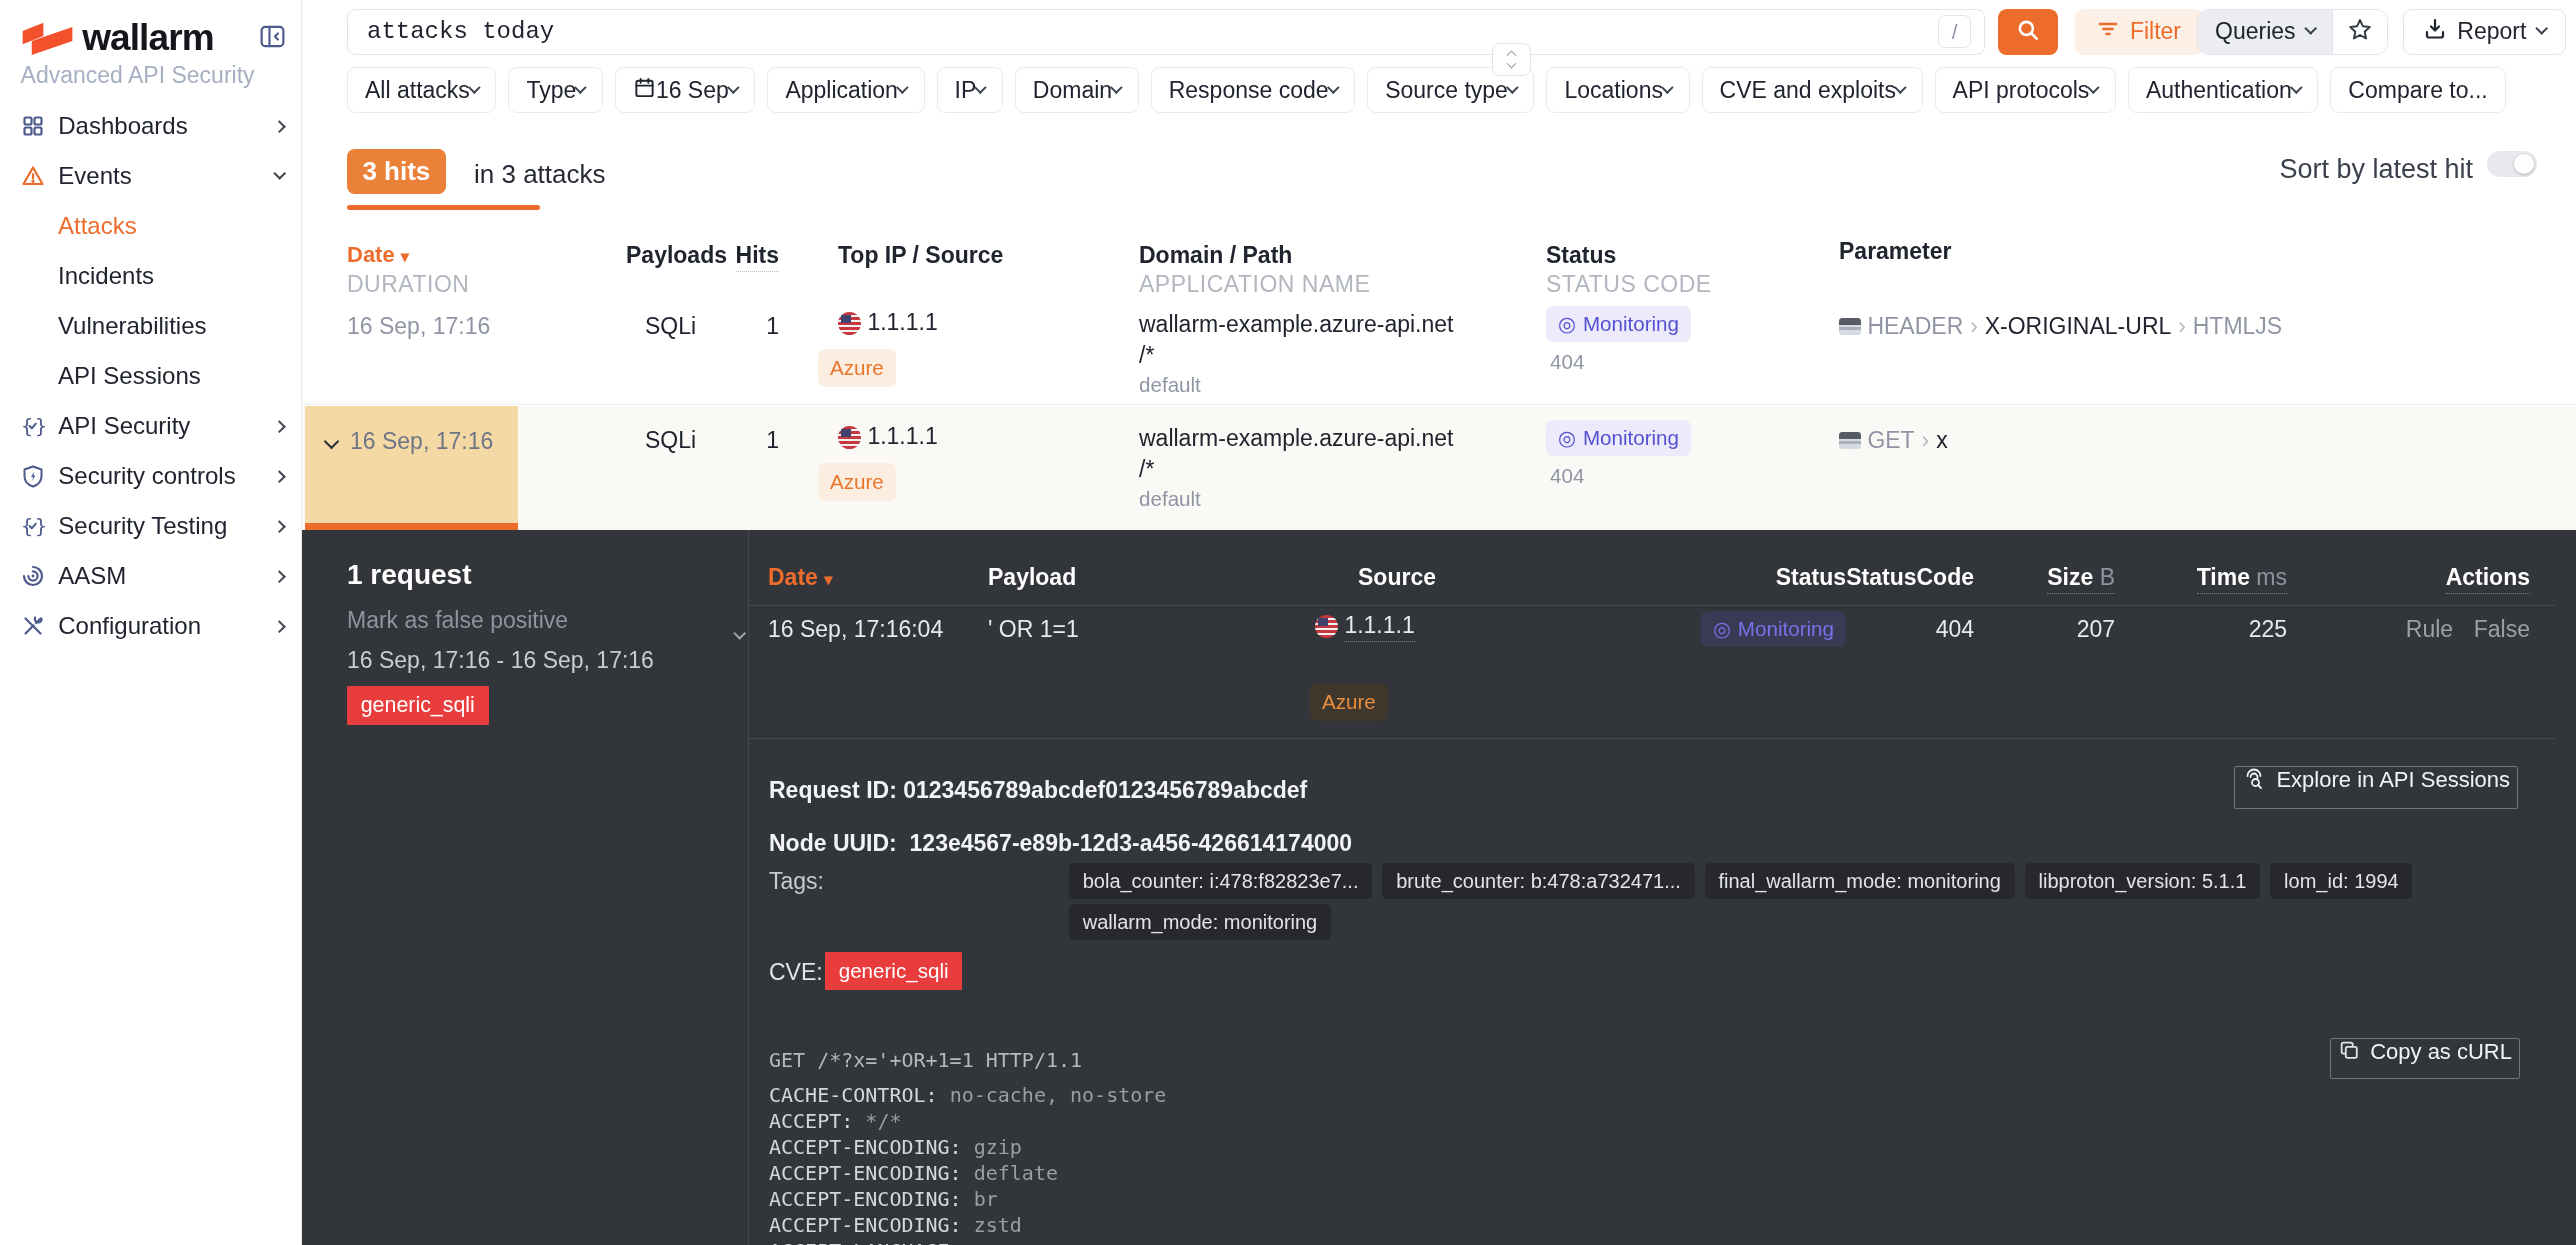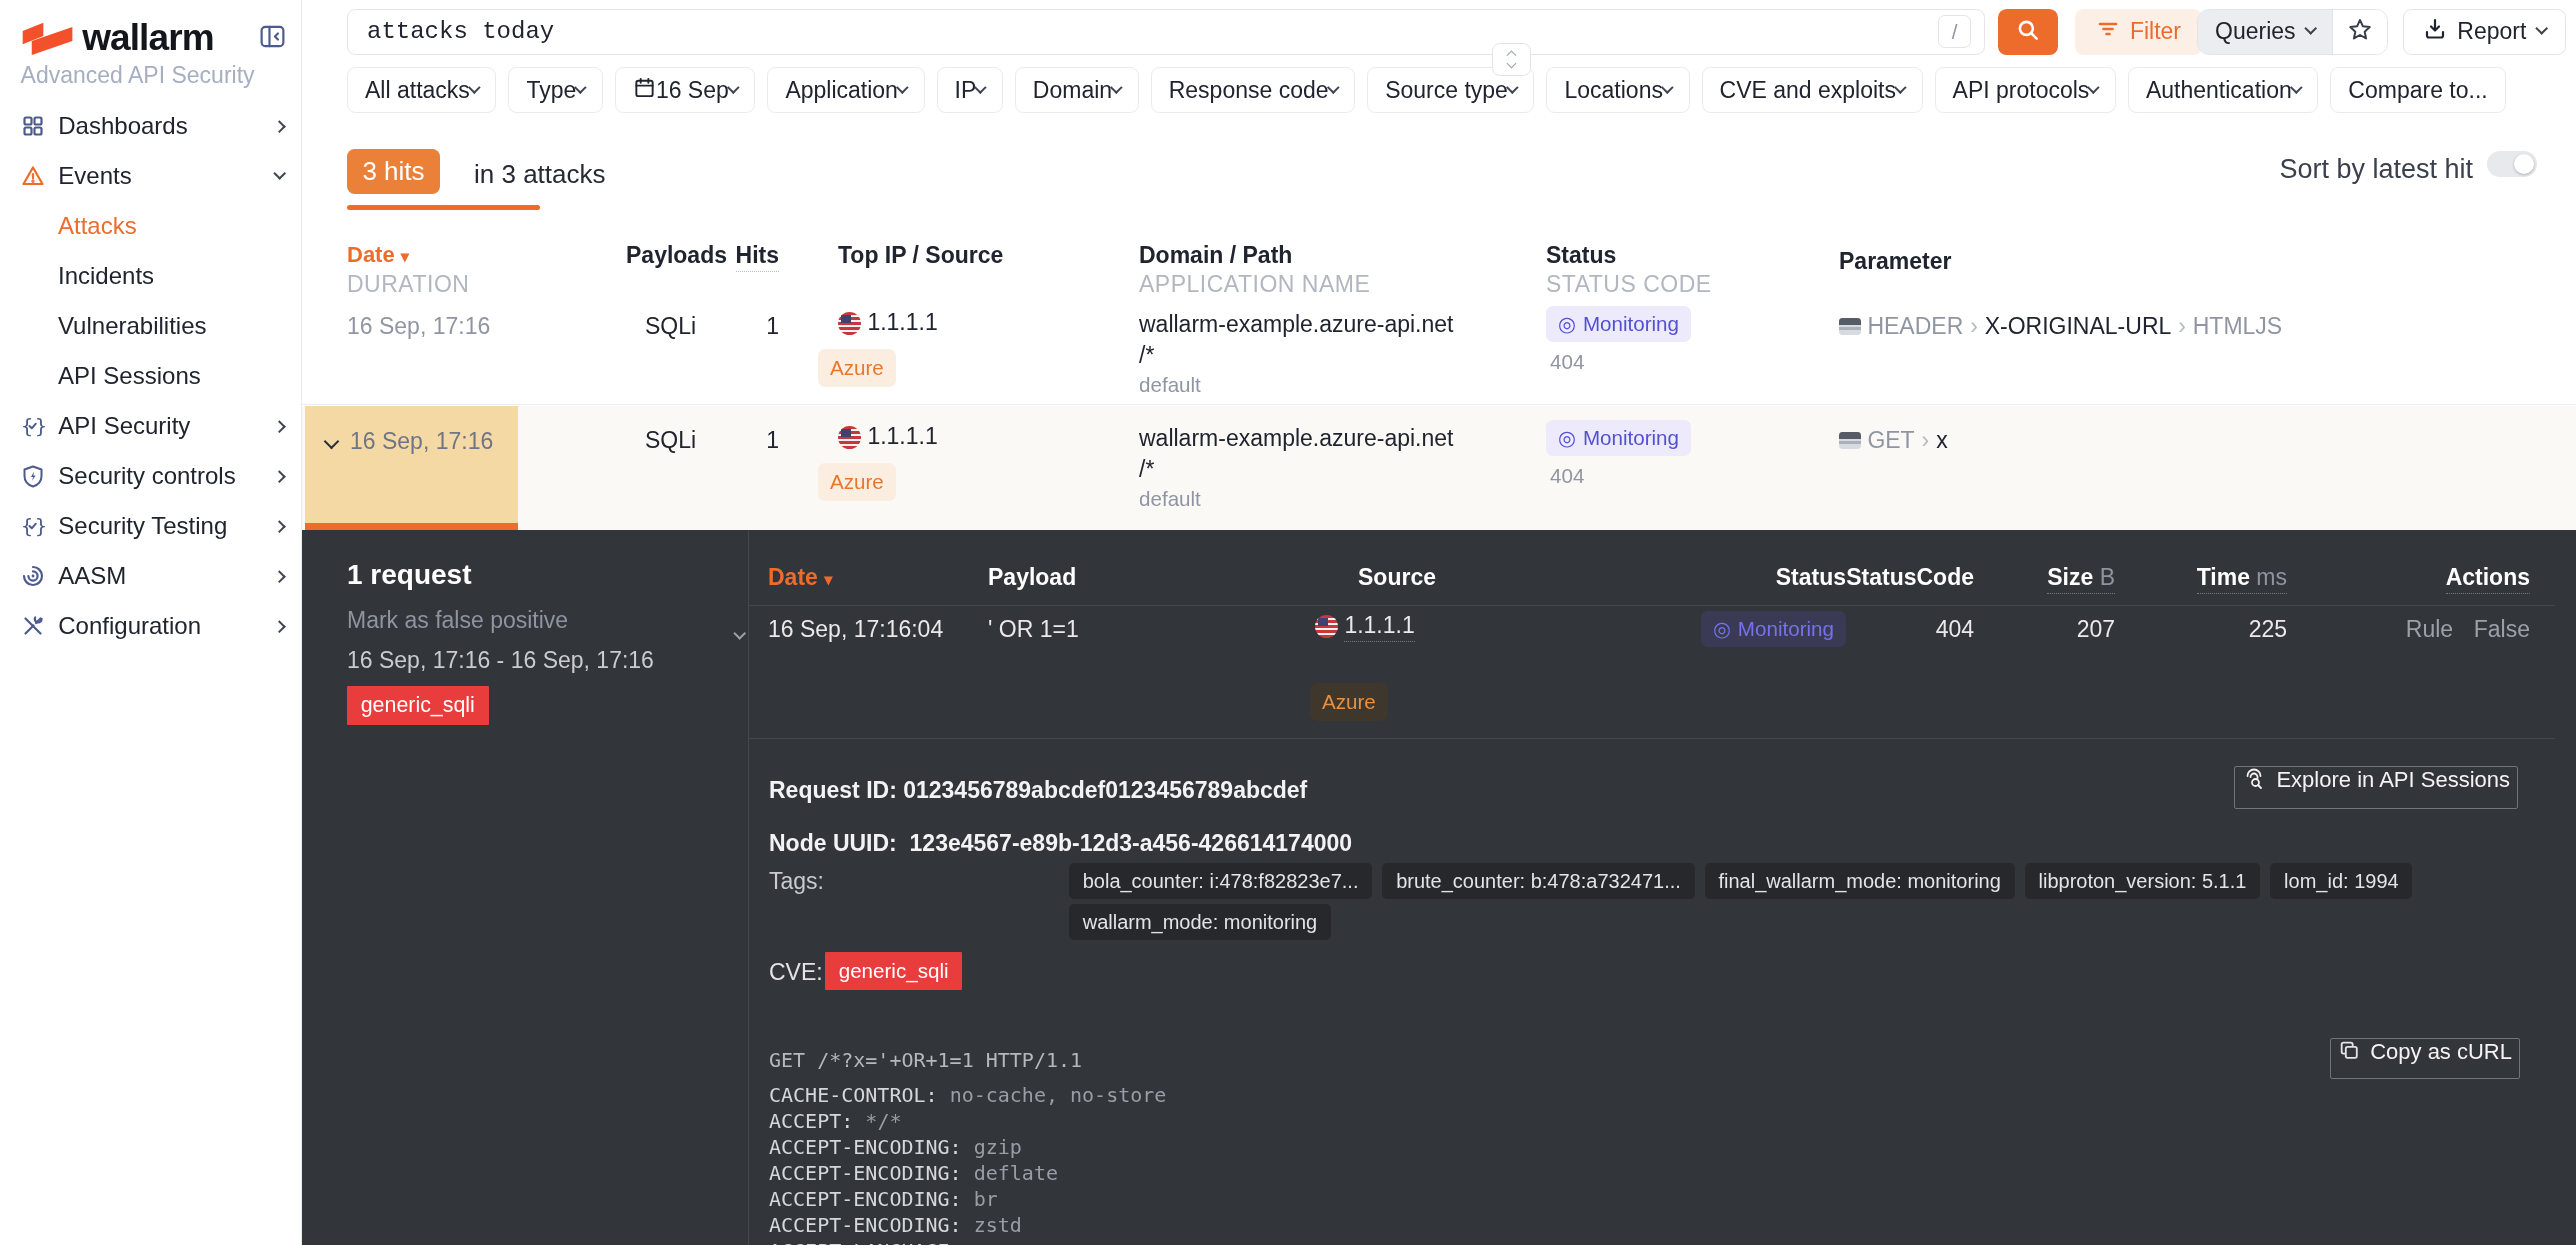--- a/index.html
+++ b/index.html
@@ -31,21 +31,21 @@
   .queries-seg{display:flex;align-items:center;gap:10.3px;background:#ECEDF1;padding:0 17px;font-size:23px;color:#20242E;cursor:pointer}
   .star-seg{display:flex;align-items:center;justify-content:center;width:55px;background:#fff;border-left:0.9px solid #E2E4E9;cursor:pointer}
   .report-btn{position:absolute;left:2101px;top:8.6px;padding:0 19px;border:0.9px solid #E2E4E9;background:#fff;color:#20242E}
   .handle-pill{position:absolute;left:1190px;top:43px;width:39px;height:33px;border:0.9px solid #E2E4E9;border-radius:7.7px;background:#fff;display:flex;flex-direction:column;align-items:center;justify-content:center;color:#9AA0AC;z-index:3;cursor:pointer}
   .handle-pill .chv{width:6.9px;height:6.9px;border-width:1.7px}
   
   .chips{position:absolute;left:45px;top:67px;display:flex;gap:12px}
   .chip{display:inline-flex;align-items:center;height:46px;padding:0 17px;border:0.9px solid #E8EAEC;border-radius:8.6px;font-size:23px;color:#20242E;background:#fff;cursor:pointer;white-space:nowrap}
   .chip .chv{color:#3E4450;width:8.6px;height:8.6px;border-width:2.1px}
   
-  .hits-badge{position:absolute;left:45px;top:149px;height:45px;display:inline-flex;align-items:center;padding:0 15.4px;background:#EB8038;color:#fff;font-size:26px;font-weight:normal;border-radius:7.7px}
+  .hits-badge{position:absolute;left:45px;top:149px;height:45px;display:inline-flex;align-items:center;padding:0 15.4px;background:#EB8038;color:#fff;font-size:26px;font-weight:bold;border-radius:7.7px}
   .in-attacks{position:absolute;left:172px;top:159px;font-size:26px;color:#252A33}
   .summary-underline{position:absolute;left:45px;top:205px;width:193px;height:5.1px;background:#ED6C2C;border-radius:2.6px}
   .sort-row{position:absolute;right:103px;top:154px;font-size:27px;color:#3A404C}
   .toggle{position:absolute;right:39px;top:151px;width:50px;height:26px;border-radius:13px;background:#E7E9ED;cursor:pointer}
   .toggle::after{content:"";position:absolute;right:2.6px;top:2.6px;width:20.6px;height:20.6px;border-radius:50%;background:#fff;box-shadow:0 0.9px 2.6px rgba(0,0,0,.25)}
   
   .thead-main{font-size:22px;font-weight:bold;color:#20242E;white-space:nowrap}
   .thead-sub{font-size:18px;color:#B1B6BF;letter-spacing:0.5px;white-space:nowrap}
   .dot-u{border-bottom:1.7px dotted #B8BCC4;padding-bottom:3.4px}
   .dot-ud{border-bottom:1.7px dotted #75797F;padding-bottom:3.4px}
@@ -309,21 +309,21 @@
   <div class="abs" style="left:0;right:0;top:0">
     <div class="acell" style="left:45px;top:242px;color:#ED6C2C;font-weight:bold;font-size:22px"><span>Date</span> <span style="font-size:16.3px">▾</span></div>
     <div class="acell thead-sub" style="left:45px;top:271px">DURATION</div>
     <div class="acell thead-main" style="left:324px;top:242px">Payloads</div>
     <div class="acell thead-main" style="left:403px;top:242px;width:74px;text-align:right"><span class="dot-u">Hits</span></div>
     <div class="acell thead-main" style="left:536px;top:242px">Top IP / Source</div>
     <div class="acell thead-main" style="left:837px;top:242px">Domain / Path</div>
     <div class="acell thead-sub" style="left:837px;top:271px">APPLICATION NAME</div>
     <div class="acell thead-main" style="left:1244px;top:242px">Status</div>
     <div class="acell thead-sub" style="left:1244px;top:271px">STATUS CODE</div>
-    <div class="acell thead-main" style="left:1537px;top:248px">Parameter</div>
+    <div class="acell thead-main" style="left:1537px;top:238px">Parameter</div>
   </div>
 
   <div class="arow" style="top:292px;height:113px;border-bottom:0.9px solid #EDEEF1">
     <div class="acell gray" style="left:45px;top:20.6px">16 Sep, 17:16</div>
     <div class="acell" style="left:343px;top:20.6px">SQLi</div>
     <div class="acell" style="left:403px;top:20.6px;width:74px;text-align:right">1</div>
     <div class="acell" style="left:536px;top:17px"><span class="flag"></span> <span>1.1.1.1</span></div>
     <div class="acell" style="left:516px;top:57px"><span class="badge-azure">Azure</span></div>
     <div class="acell" style="left:837px;top:19px">wallarm-example.azure-api.net</div>
     <div class="acell" style="left:837px;top:50px">/*</div>

